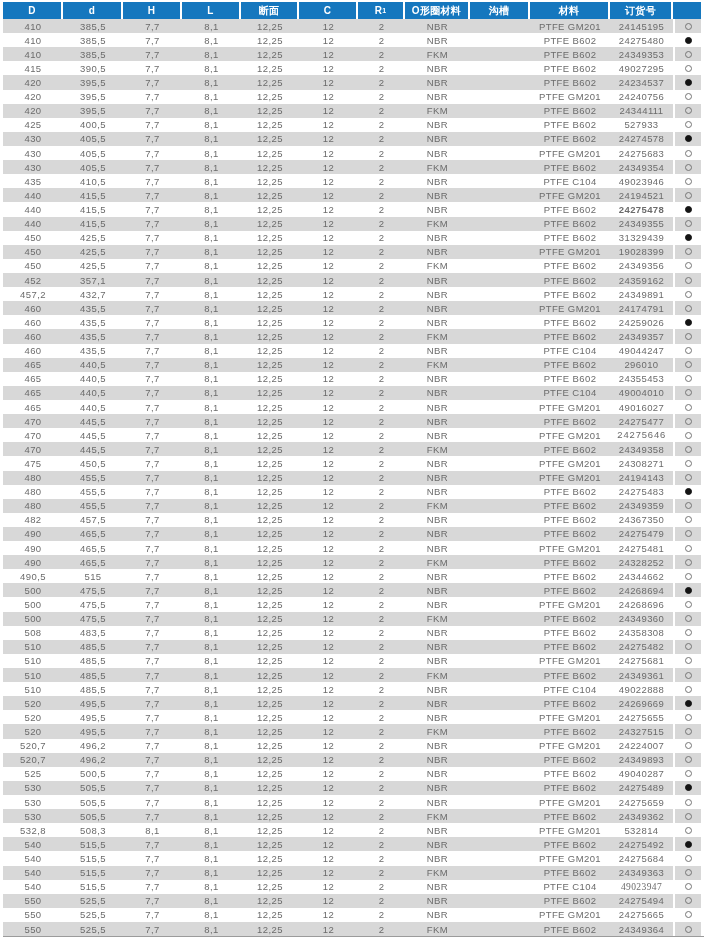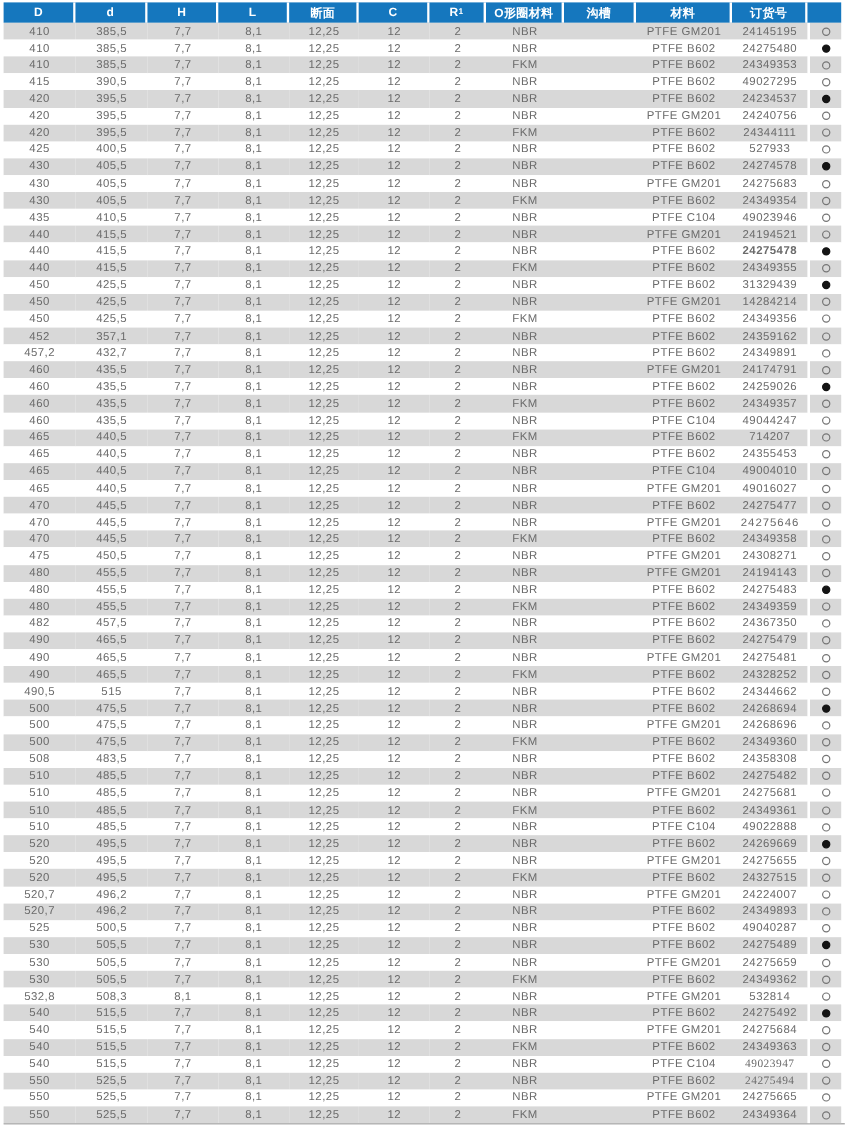--- a/index.html
+++ b/index.html
@@ -352,21 +352,21 @@
         <div class="cell" style="width: 60px;">450</div>
         <div class="cell" style="width: 60px;">425,5</div>
         <div class="cell" style="width: 59px;">7,7</div>
         <div class="cell" style="width: 59px;">8,1</div>
         <div class="cell" style="width: 58px;">12,25</div>
         <div class="cell" style="width: 59px;">12</div>
         <div class="cell" style="width: 47px;">2</div>
         <div class="cell" style="width: 65px;">NBR</div>
         <div class="cell" style="width: 60px;"></div>
         <div class="cell" style="width: 80px;">PTFE GM201</div>
-        <div class="cell" style="width: 63px;">14284214</div>
+        <div class="cell" style="width: 63px;">19028399</div>
         <div class="gap"></div>
         <div class="cell status-cell" style="width: 26px;">
           <span class="circle open"></span>
         </div>
       </div>
       <div class="body-row row-odd">
         <div class="cell" style="width: 60px;">450</div>
         <div class="cell" style="width: 60px;">425,5</div>
         <div class="cell" style="width: 59px;">7,7</div>
         <div class="cell" style="width: 59px;">8,1</div>
@@ -488,21 +488,21 @@
         <div class="cell" style="width: 60px;">465</div>
         <div class="cell" style="width: 60px;">440,5</div>
         <div class="cell" style="width: 59px;">7,7</div>
         <div class="cell" style="width: 59px;">8,1</div>
         <div class="cell" style="width: 58px;">12,25</div>
         <div class="cell" style="width: 59px;">12</div>
         <div class="cell" style="width: 47px;">2</div>
         <div class="cell" style="width: 65px;">FKM</div>
         <div class="cell" style="width: 60px;"></div>
         <div class="cell" style="width: 80px;">PTFE B602</div>
-        <div class="cell" style="width: 63px;">714207</div>
+        <div class="cell" style="width: 63px;">296010</div>
         <div class="gap"></div>
         <div class="cell status-cell" style="width: 26px;">
           <span class="circle open"></span>
         </div>
       </div>
       <div class="body-row row-odd">
         <div class="cell" style="width: 60px;">465</div>
         <div class="cell" style="width: 60px;">440,5</div>
         <div class="cell" style="width: 59px;">7,7</div>
         <div class="cell" style="width: 59px;">8,1</div>
@@ -1134,21 +1134,21 @@
         <div class="cell" style="width: 60px;">550</div>
         <div class="cell" style="width: 60px;">525,5</div>
         <div class="cell" style="width: 59px;">7,7</div>
         <div class="cell" style="width: 59px;">8,1</div>
         <div class="cell" style="width: 58px;">12,25</div>
         <div class="cell" style="width: 59px;">12</div>
         <div class="cell" style="width: 47px;">2</div>
         <div class="cell" style="width: 65px;">NBR</div>
         <div class="cell" style="width: 60px;"></div>
         <div class="cell" style="width: 80px;">PTFE B602</div>
-        <div class="cell" style="width: 63px; font-family: Liberation Serif, serif;">24275494</div>
+        <div class="cell" style="width: 63px;">24275494</div>
         <div class="gap"></div>
         <div class="cell status-cell" style="width: 26px;">
           <span class="circle open"></span>
         </div>
       </div>
       <div class="body-row row-odd">
         <div class="cell" style="width: 60px;">550</div>
         <div class="cell" style="width: 60px;">525,5</div>
         <div class="cell" style="width: 59px;">7,7</div>
         <div class="cell" style="width: 59px;">8,1</div>

